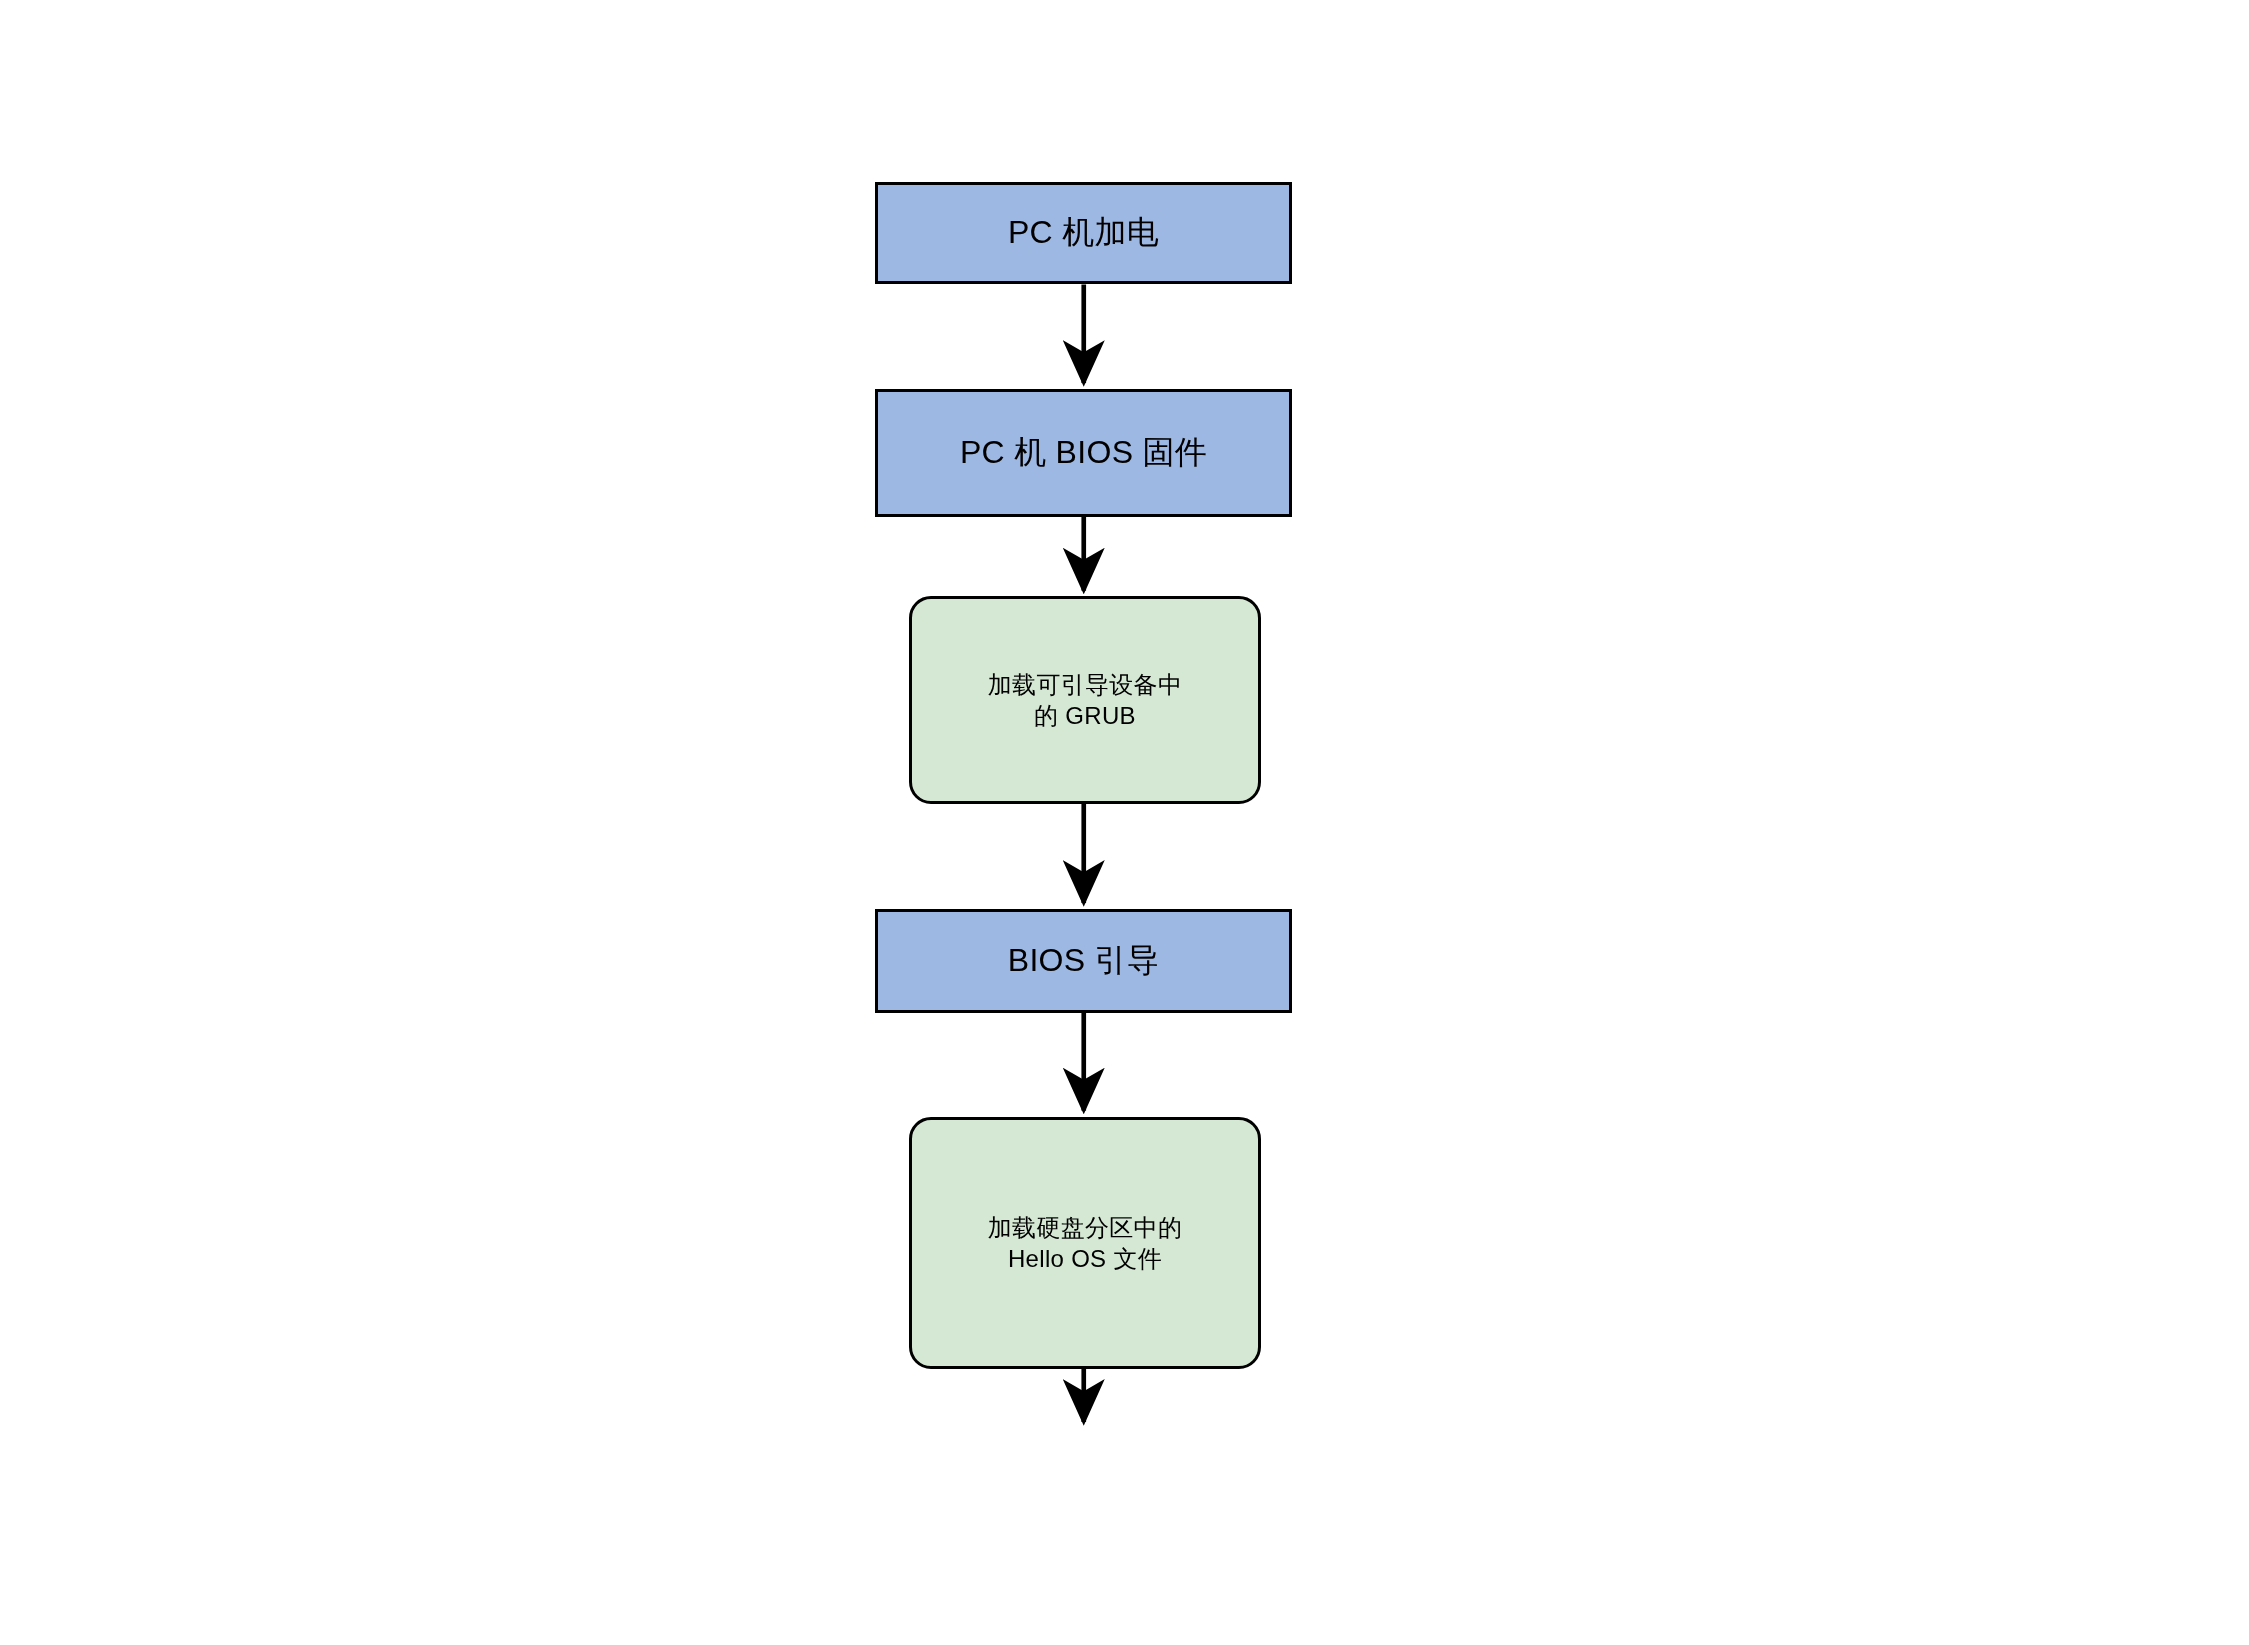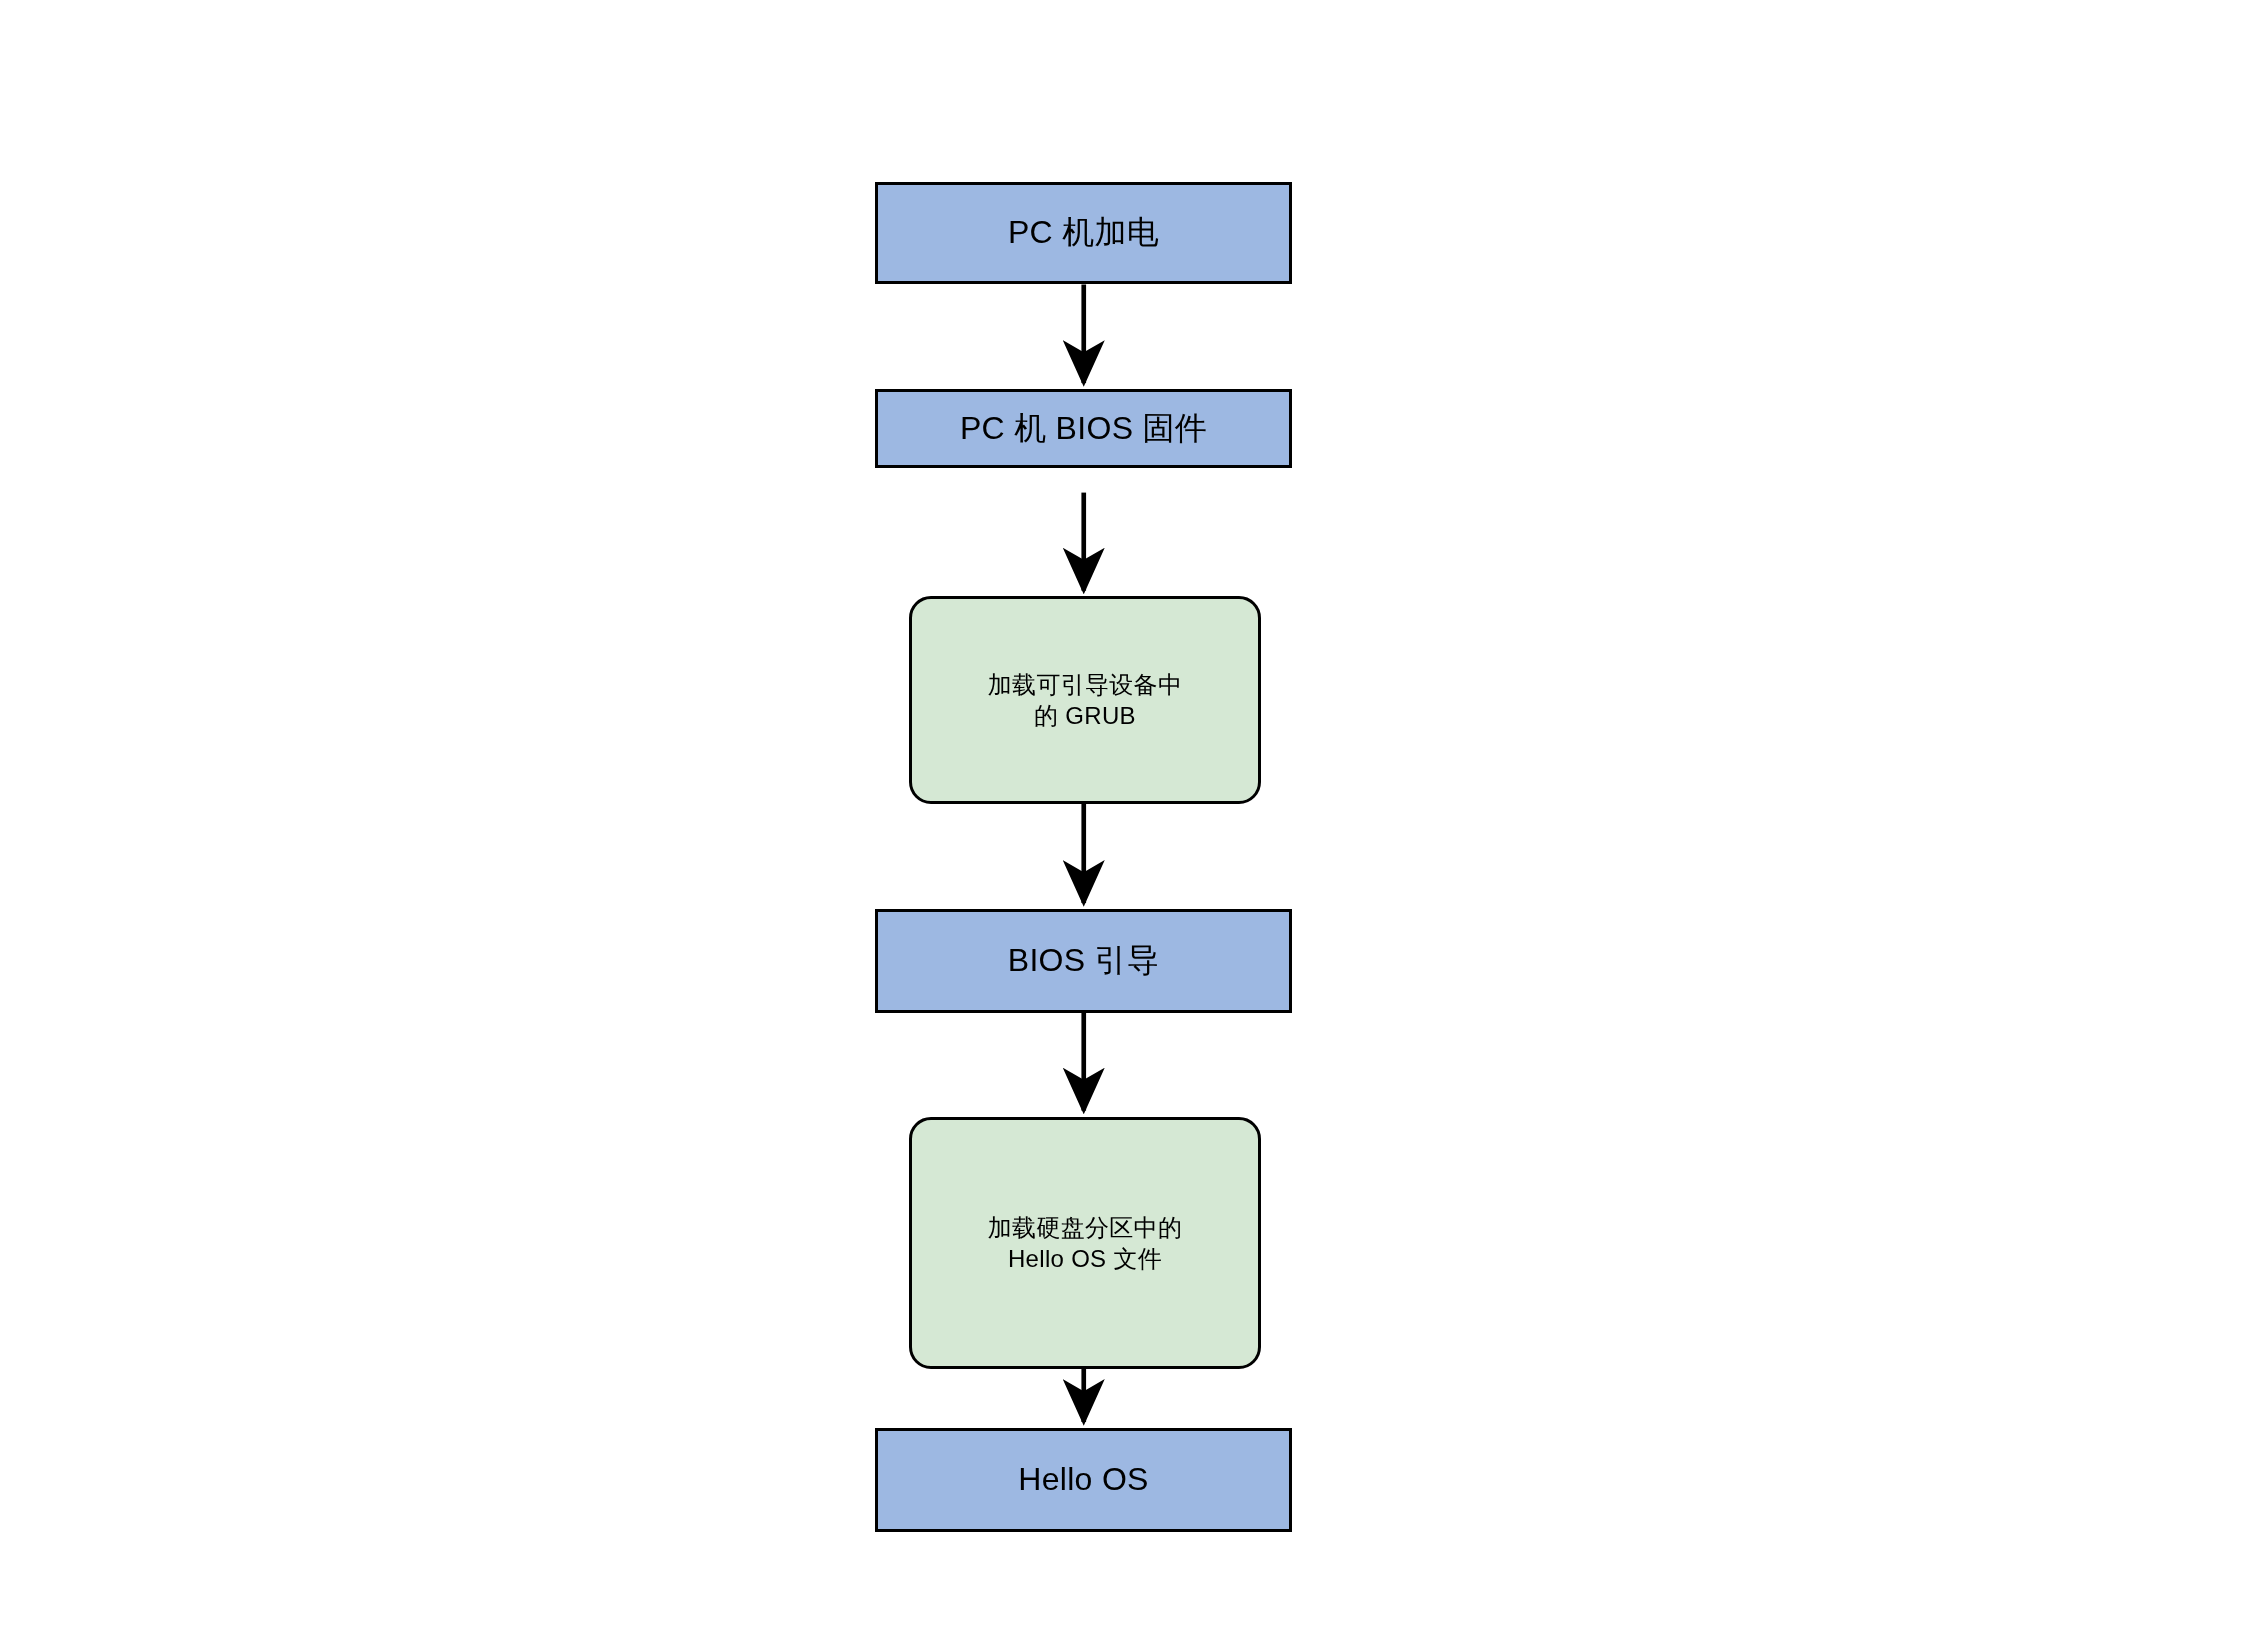--- a/index.html
+++ b/index.html
@@ -76,26 +76,25 @@
     <g>
       <line x1="2088" y1="1905" x2="2088" y2="2094" stroke="#000000" stroke-width="9" marker-end="url(#arrowhead)"></line>
     </g>
     <g>
       <line x1="2088" y1="2505" x2="2088" y2="2694" stroke="#000000" stroke-width="9" marker-end="url(#arrowhead)"></line>
     </g>
   </svg>
 
   <div class="node node-process" id="node-n1" style="left: 875px; top: 158px; width: 417px; height: 102px; background: rgb(157, 184, 226);">PC 机加电</div>
 
-  <div class="node node-process" id="node-n2" style="left: 875px; top: 365px; width: 417px; height: 79px; background: rgb(157, 184, 226);">PC 机 BIOS 固件</div>
+  <div class="node node-process" id="node-n2" style="left: 875px; top: 365px; width: 417px; height: 128px; background: rgb(157, 184, 226);">PC 机 BIOS 固件</div>
 
   <div class="node node-rounded" id="node-n3" style="left: 909px; top: 572px; width: 352px; height: 208px; background: rgb(213, 232, 212);">加载可引导设备中
 的 GRUB</div>
 
   <div class="node node-process" id="node-n4" style="left: 875px; top: 885px; width: 417px; height: 104px; background: rgb(157, 184, 226);">BIOS 引导</div>
 
   <div class="node node-rounded" id="node-n5" style="left: 909px; top: 1093px; width: 352px; height: 252px; background: rgb(213, 232, 212);">加载硬盘分区中的
 Hello OS 文件</div>
 
-  <div class="node node-process" id="node-n6" style="left: 875px; top: 1404px; width: 417px; height: 104px; background: rgb(157, 184, 226);">Hello OS</div>
 
 </div>
 
 
 </body></html>

